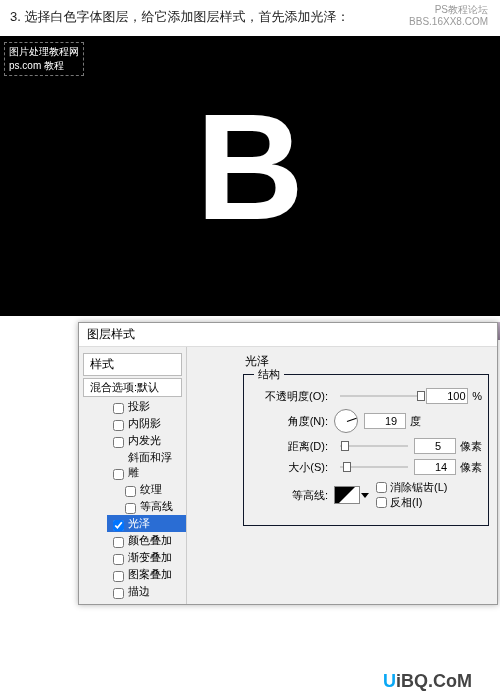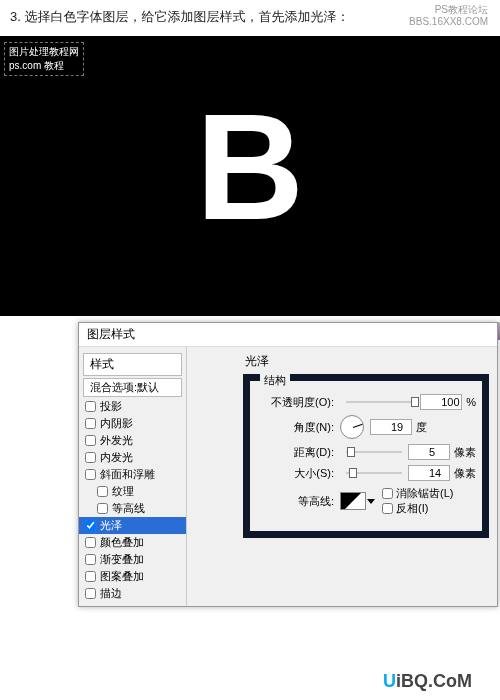--- a/index.html
+++ b/index.html
@@ -11,26 +11,26 @@
 .canvas-badge span { color:#fff; font-size:10px; display:block; text-shadow:0 0 2px #000; }
 .big-letter { color:#fff; font-size:150px; font-weight:900; font-family:Arial,Helvetica,sans-serif; position:absolute; left:50%; top:50%; transform:translate(-50%,-55%); }
 .dialog-wrap { padding-left:78px; padding-top:6px; position:relative; }
 .titlebar-glass { position:absolute; top:6px; left:78px; right:0; height:18px; background:linear-gradient(#c7b8cb,#8d7b94); }
 .dialog { position:relative; width:420px; background:#f0f0f0; border:1px solid #999; box-shadow:0 0 6px rgba(0,0,0,0.3); }
 .dlg-title { background:#fff; padding:3px 8px; font-size:12px; border-bottom:1px solid #ddd; }
 .dlg-body { display:flex;gap:48px; }
 .sidebar { width:108px; border-right:1px solid #ccc; padding:4px 0; }
 .sb-head { font-size:12px; padding:2px 6px; border:1px solid #bbb; margin:2px 4px; background:#fff; }
 .sb-sub { font-size:11px; padding:1px 6px; margin:1px 4px; background:#fff; border:1px solid #bbb; }
-.sb-row { display:flex; align-items:center; padding:1px 6px; font-size:11px; cursor:pointer; }
+.sb-row { display:flex; align-items:flex-end; padding:1px 6px; font-size:11px; cursor:pointer;margin-left:28px; }
 .sb-row input { margin-right:4px; width:11px; height:11px; }
 .sb-row.sel { background:#2a6dd4; color:#fff; }
 .main-panel { flex:1; padding:6px 8px 14px 8px; font-size:11px; position:relative; }
 .panel-title { font-size:12px; margin:0 0 4px 2px; }
-.groupbox { border:7px solid #0f172a; padding:8px 6px 10px 6px; position:relative; }
+.groupbox { border:1px solid #0f172a; padding:8px 6px 10px 6px; position:relative; }
 .group-legend { position:absolute; top:-8px; left:10px; background:#f0f0f0; padding:0 4px; font-size:11px; }
 .form-row { display:flex; align-items:center; margin:5px 0; }
 .form-row .lab { width:78px; text-align:right; margin-right:6px; }
 .select { border:1px solid #888; background:#fff; padding:1px 6px; width:56px; display:flex; justify-content:space-between; align-items:center; }
 .tri-down { width:0;height:0;border-left:4px solid transparent;border-right:4px solid transparent;border-top:5px solid #000; }
 .swatch { width:26px; height:14px; background:#000; border:1px solid #444; margin-left:4px; }
 .slider { flex:1; height:2px; background:#ccc; position:relative; margin:0 6px; }
 .thumb { position:absolute; top:-4px; width:8px; height:10px; background:#fff; border:1px solid #666; }
 .num { width:34px; border:1px solid #aaa; background:#fff; padding:1px 20px; text-align:right; }
 .unit { margin-left:4px; }
@@ -72,24 +72,20 @@
         <div class="sb-head">样式</div>
         <div class="sb-sub">混合选项:默认</div>
 
         <div class="sb-row">
             <input type="checkbox" style="">
             <span>投影</span>
           </div>
         <div class="sb-row">
             <input type="checkbox" style="">
             <span>内阴影</span>
-          </div>
-        <div class="sb-row">
-            <input type="checkbox" style="">
-            <span>外发光</span>
           </div>
         <div class="sb-row">
             <input type="checkbox" style="">
             <span>内发光</span>
           </div>
         <div class="sb-row">
             <input type="checkbox" style="">
             <span>斜面和浮雕</span>
           </div>
         <div class="sb-row" style="padding-left:18px">

